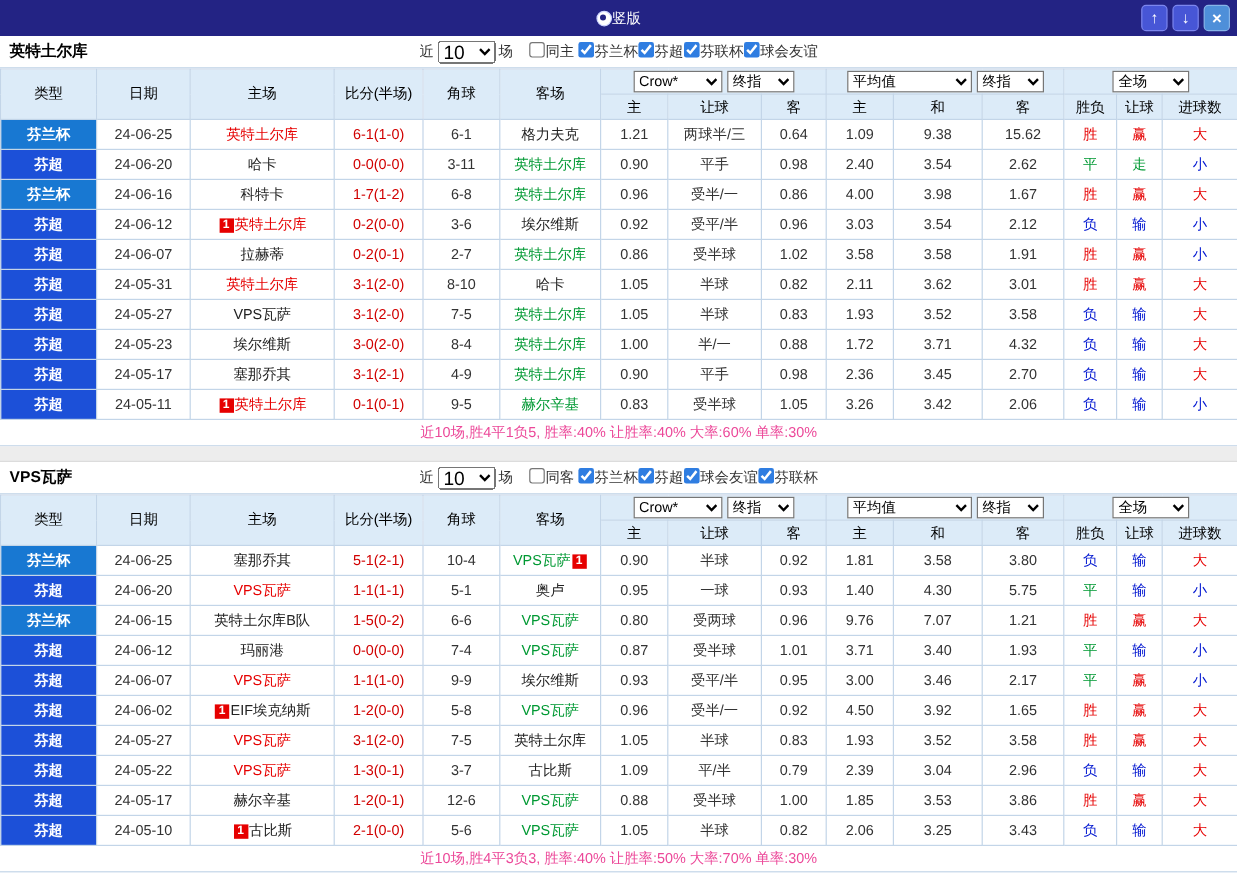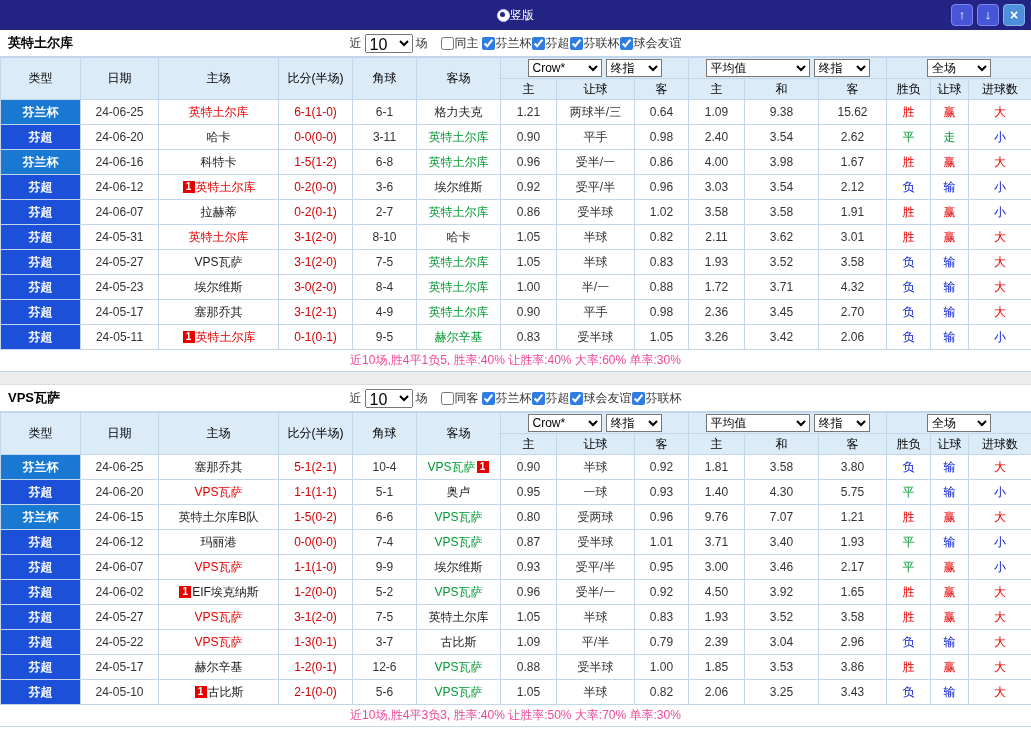--- a/index.html
+++ b/index.html
@@ -17,21 +17,21 @@
   .sq{width:22px;height:22px;border-radius:4px;border:1px solid #7c86ee;background:#4756d6;color:#fff;
       font-size:13px;font-weight:bold;cursor:pointer;padding:0;line-height:20px;font-family:inherit;}
   .sq.close{background:#4e8fd9;border-color:#86b4e8;font-size:14px;}
 
   
   .panel-head{height:26px;display:flex;align-items:center;position:relative;border-bottom:1px solid #c3d5e8;background:#fff;}
   .team{font-weight:bold;font-size:13px;color:#000;padding-left:8px;}
   .filters{position:absolute;left:50%;transform:translateX(-50%);display:flex;align-items:center;gap:3px;white-space:nowrap;}
   .filters select{height:19px;font-size:16px;font-family:inherit;}
   .cnt{width:48px;}
-  .cb{display:inline-flex;align-items:center;gap:1px;cursor:pointer;}
+  .cb{display:inline-flex;align-items:flex-start;gap:1px;cursor:pointer;}
   .cb input{width:13px;height:13px;accent-color:#2f7de1;margin:0;}
   .gap{margin-left:10px;}
   .leagues{display:inline-flex;align-items:center;gap:0px;}
 
   
   table{width:100%;border-collapse:collapse;table-layout:fixed;}
   th,td{border:1px solid #c3d5e8;text-align:center;padding:0 1px;overflow:hidden;white-space:nowrap;}
   thead th{background:#dcebf8;font-weight:normal;color:#000;height:20px;font-size:12px;}
   .selcell select{height:18px;font-size:12px;font-family:inherit;margin:0 2px;background:#fff;}
   .sel-provider{width:74px;} .sel-final{width:56px;} .sel-avg{width:104px;} .sel-full{width:64px;}
@@ -182,21 +182,21 @@
           <td>3.54</td>
           <td>2.62</td>
           <td class="c-green">平</td>
           <td class="c-green">走</td>
           <td class="c-blue">小</td>
         </tr>
         <tr>
           <td class="type cup">芬兰杯</td>
           <td>24-06-16</td>
           <td><span class="t-black">科特卡</span></td>
-          <td class="score">1-5(1-2)</td>
+          <td class="score">1-7(1-2)</td>
           <td>6-8</td>
           <td><span class="t-green">英特土尔库</span></td>
           <td>0.96</td>
           <td>受半/一</td>
           <td>0.86</td>
           <td>4.00</td>
           <td>3.98</td>
           <td>1.67</td>
           <td class="c-red">胜</td>
           <td class="c-red">赢</td>
@@ -493,21 +493,21 @@
           <td>2.17</td>
           <td class="c-green">平</td>
           <td class="c-red">赢</td>
           <td class="c-blue">小</td>
         </tr>
         <tr>
           <td class="type league">芬超</td>
           <td>24-06-02</td>
           <td><span class="badge">1</span><span class="t-black">EIF埃克纳斯</span></td>
           <td class="score">1-2(0-0)</td>
-          <td>5-2</td>
+          <td>5-8</td>
           <td><span class="t-green">VPS瓦萨</span></td>
           <td>0.96</td>
           <td>受半/一</td>
           <td>0.92</td>
           <td>4.50</td>
           <td>3.92</td>
           <td>1.65</td>
           <td class="c-red">胜</td>
           <td class="c-red">赢</td>
           <td class="c-red">大</td>

